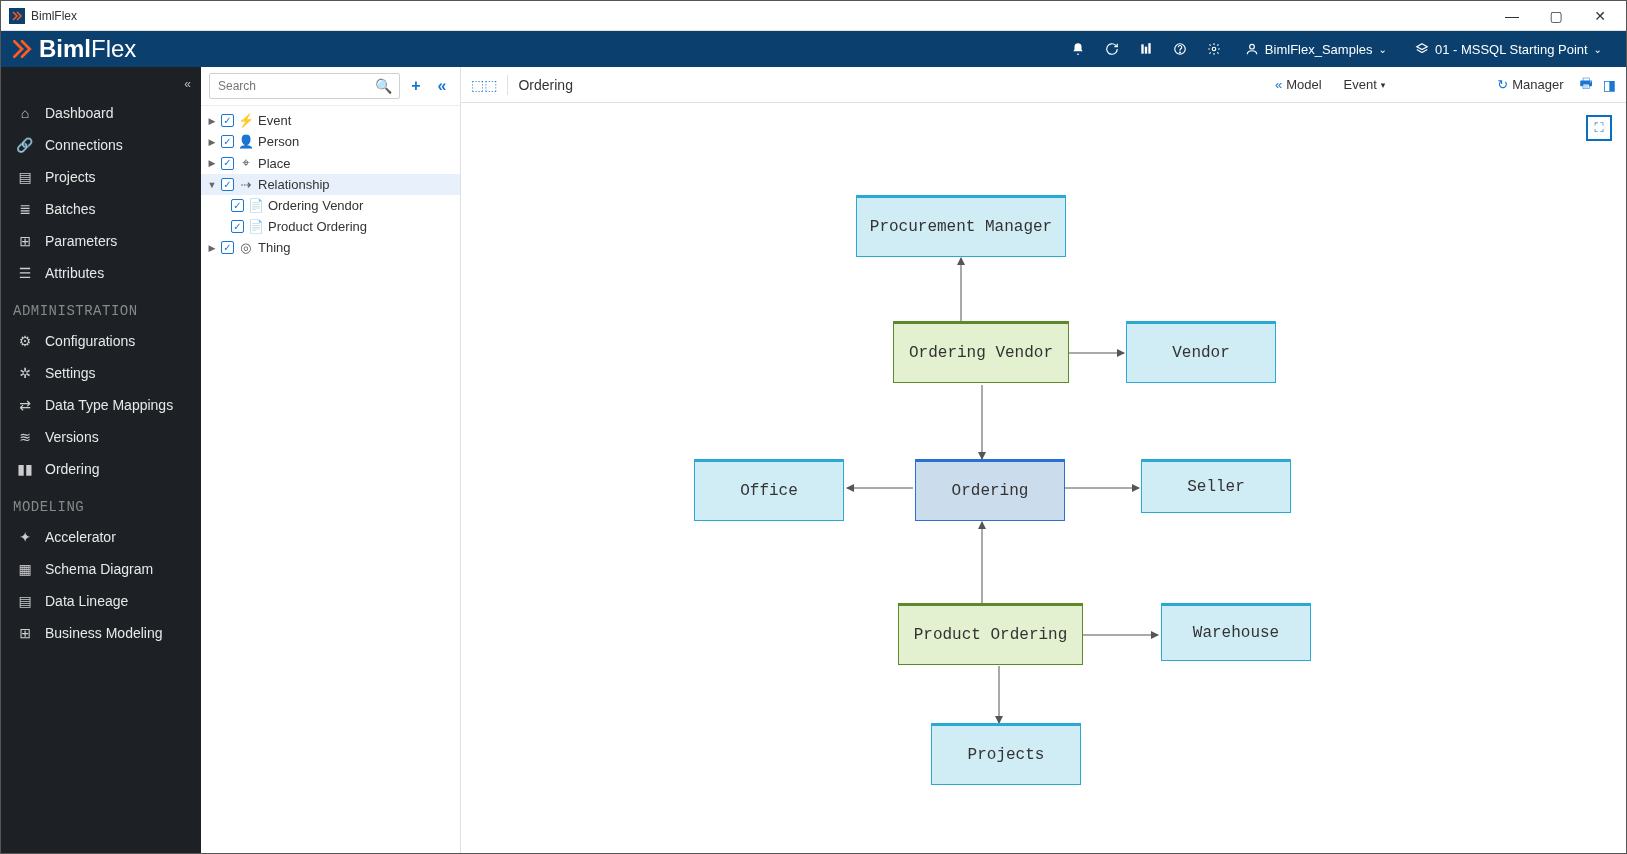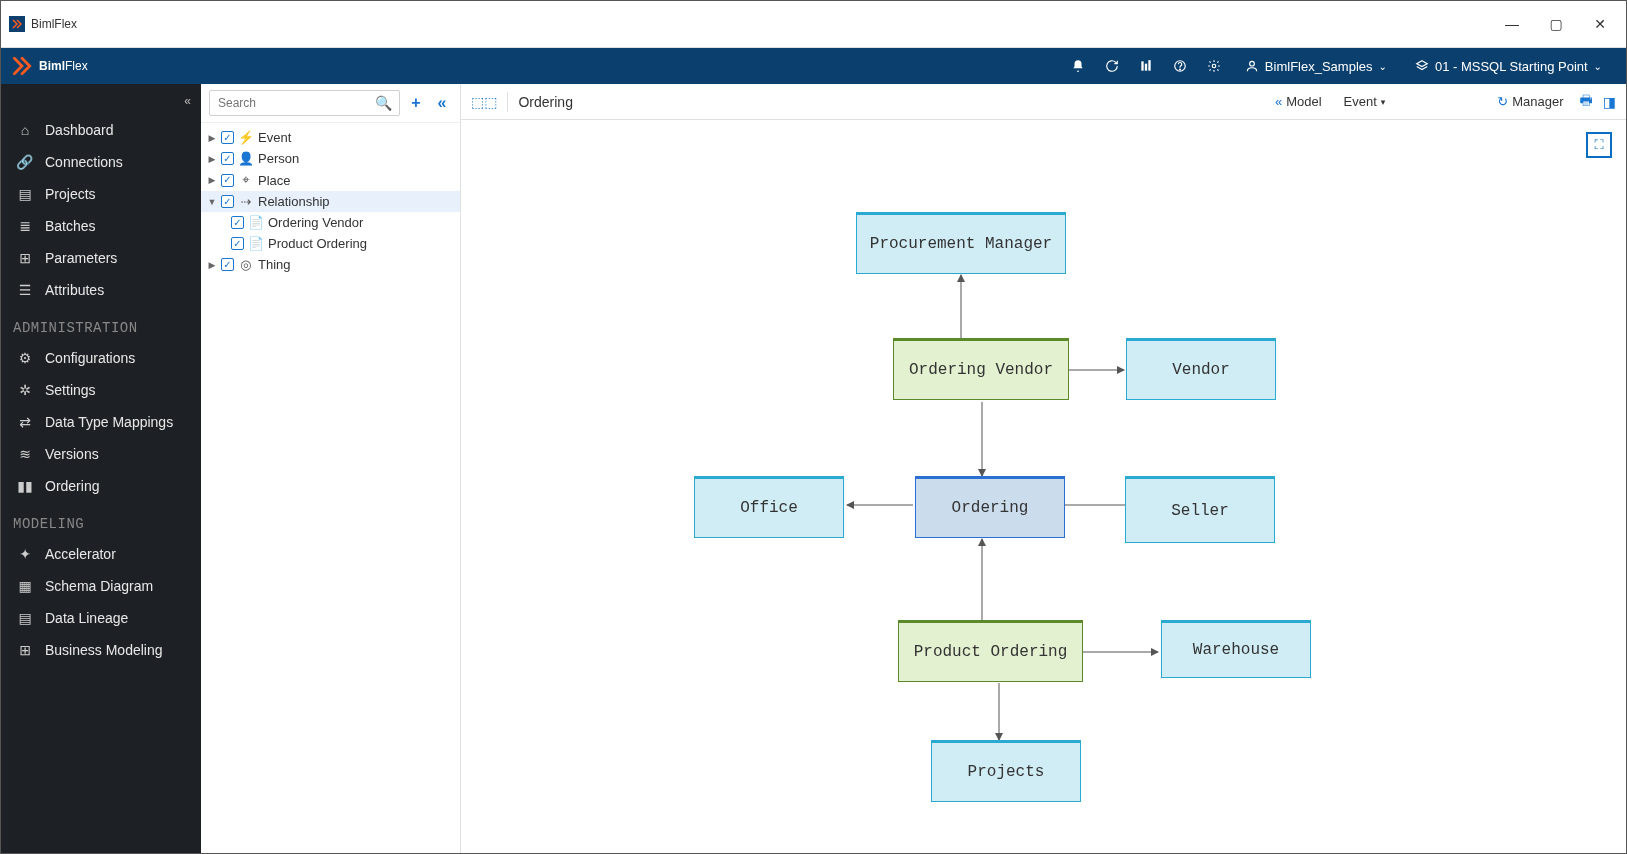--- a/index.html
+++ b/index.html
@@ -1,24 +1,24 @@
 <!DOCTYPE html>
 <html><head>
 <meta charset="utf-8">
 <style>
 * { box-sizing: border-box; margin: 0; padding: 0; }
 body { font-family: 'Segoe UI', Arial, sans-serif; font-size: 13px; color: #333; background: #fff; width: 1627px; height: 854px; overflow: hidden; border: 1px solid #555; }
-.titlebar { height: 47px; background: #fff; display: flex; align-items: center; padding: 0 8px; border-bottom: 1px solid #e0e0e0; }
+.titlebar { height: 30px; background: #fff; display: flex; align-items: center; padding: 0 8px; border-bottom: 1px solid #e0e0e0; }
 .titlebar .logo-icon { width: 16px; height: 16px; background: #0a3f6e; display: inline-flex; align-items: center; justify-content: center; margin-right: 6px; }
 .titlebar .logo-icon svg { width: 10px; height: 10px; }
 .titlebar .title { font-size: 12px; color: #333; }
 .titlebar .win-controls { margin-left: auto; display: flex; gap: 24px; padding-right: 8px;}
 .titlebar .win-controls span { width: 20px; text-align: center; color: #333; cursor: default; font-size: 14px;}
 .topbar { height: 36px; background: #0a3f6e; display: flex; align-items: center; color: #fff; padding: 0 10px; }
-.topbar .brand { font-size: 12px; font-weight: 300; display: flex; align-items: center; }
+.topbar .brand { font-size: 24px; font-weight: 300; display: flex; align-items: center; }
 .topbar .brand .bsvg { width: 22px; height: 22px; margin-right: 6px; }
 .topbar .brand .bold { font-weight: 600; }
 .topbar .spacer { flex: 1; }
 .topbar .tb-icon { width: 34px; height: 36px; display: inline-flex; align-items: center; justify-content: center; color: #fff; cursor: pointer; }
 .topbar .tb-item { display: flex; align-items: center; gap: 6px; padding: 0 14px; height: 36px; cursor: pointer; }
 .topbar .chev { font-size: 10px; }
 .mainrow { display: flex; height: calc(100% - 66px); }
 .leftnav { width: 200px; background: #1d2125; color: #ddd; flex-shrink: 0; position: relative; }
 .leftnav .collapse-btn { position: absolute; top: 10px; right: 10px; color: #bbb; cursor: pointer; font-size: 12px; }
 .leftnav .nav-group { padding-top: 30px; }
@@ -303,21 +303,21 @@
           </div>
         <div class="node node-blue tborder" style="left:665px; top:218px; width:150px; height:62px;">
             <span>Vendor</span>
           </div>
         <div class="node node-blue tborder" style="left:233px; top:356px; width:150px; height:62px;">
             <span>Office</span>
           </div>
         <div class="node node-bluegrey tborder" style="left:454px; top:356px; width:150px; height:62px;">
             <span>Ordering</span>
           </div>
-        <div class="node node-blue tborder" style="left:664px; top:356px; width:150px; height:67px;">
+        <div class="node node-blue tborder" style="left:680px; top:356px; width:150px; height:54px;">
             <span>Seller</span>
           </div>
         <div class="node node-green tborder" style="left:437px; top:500px; width:185px; height:62px;">
             <span>Product Ordering</span>
           </div>
         <div class="node node-blue tborder" style="left:700px; top:500px; width:150px; height:58px;">
             <span>Warehouse</span>
           </div>
         <div class="node node-blue tborder" style="left:470px; top:620px; width:150px; height:62px;">
             <span>Projects</span>

